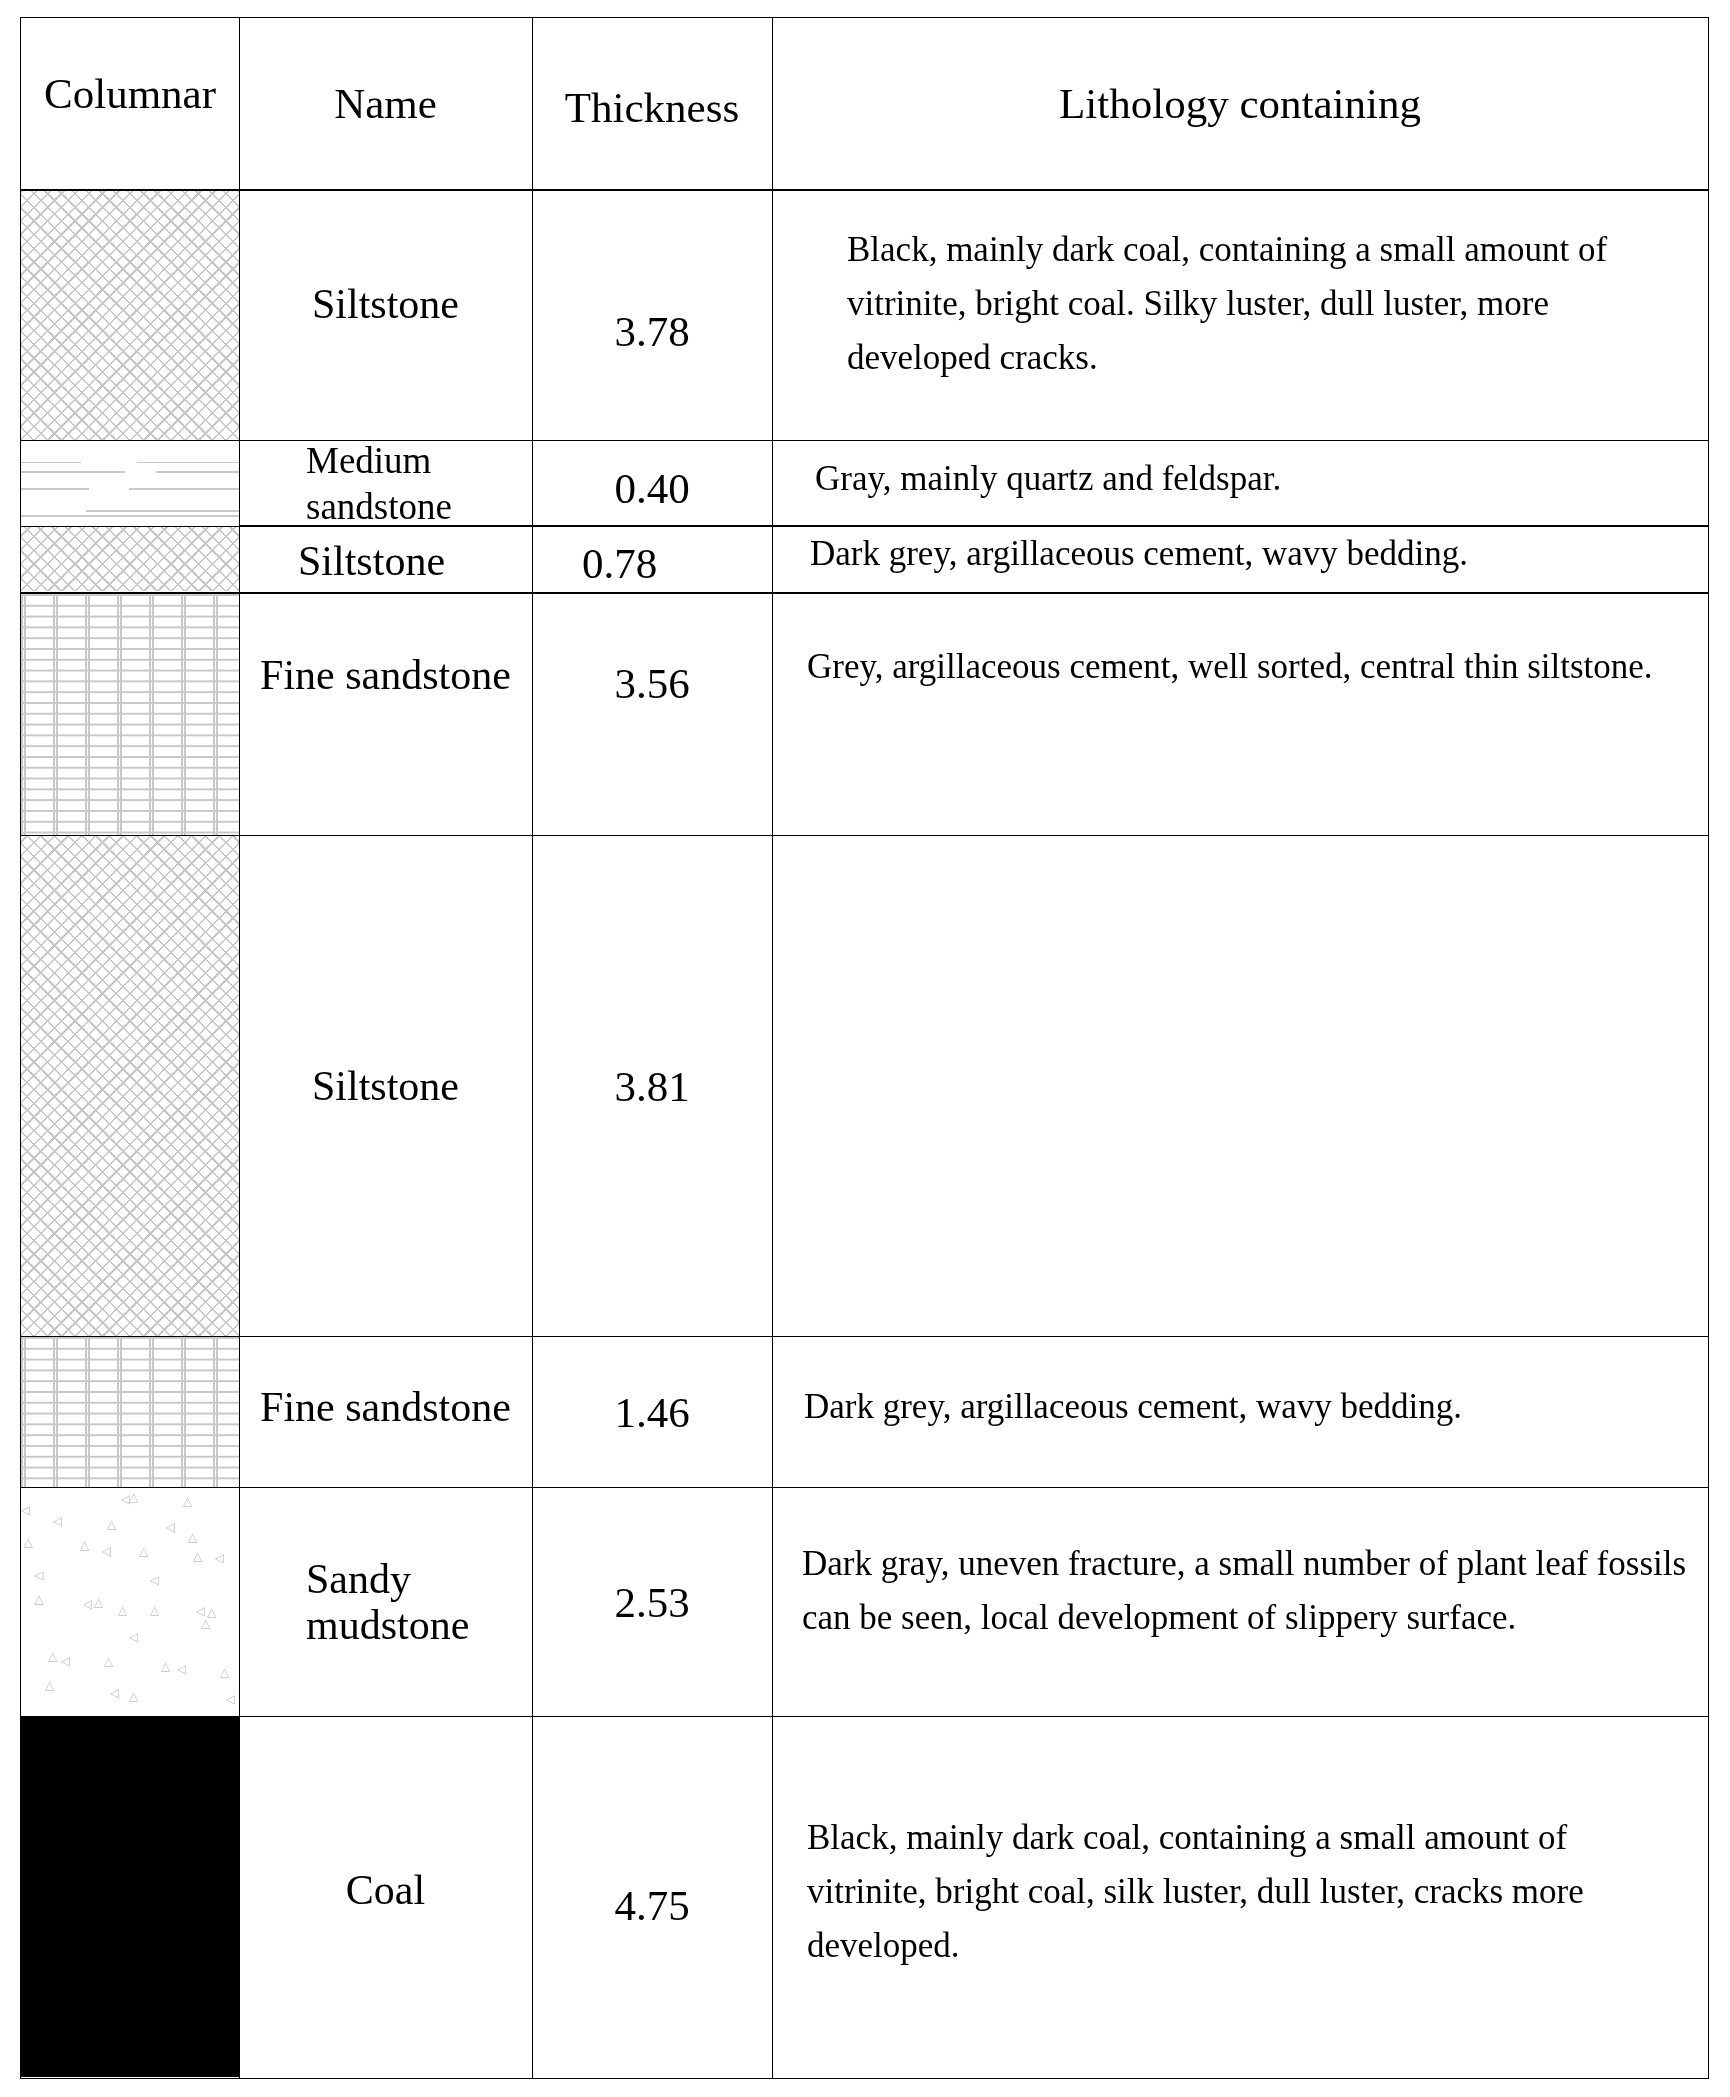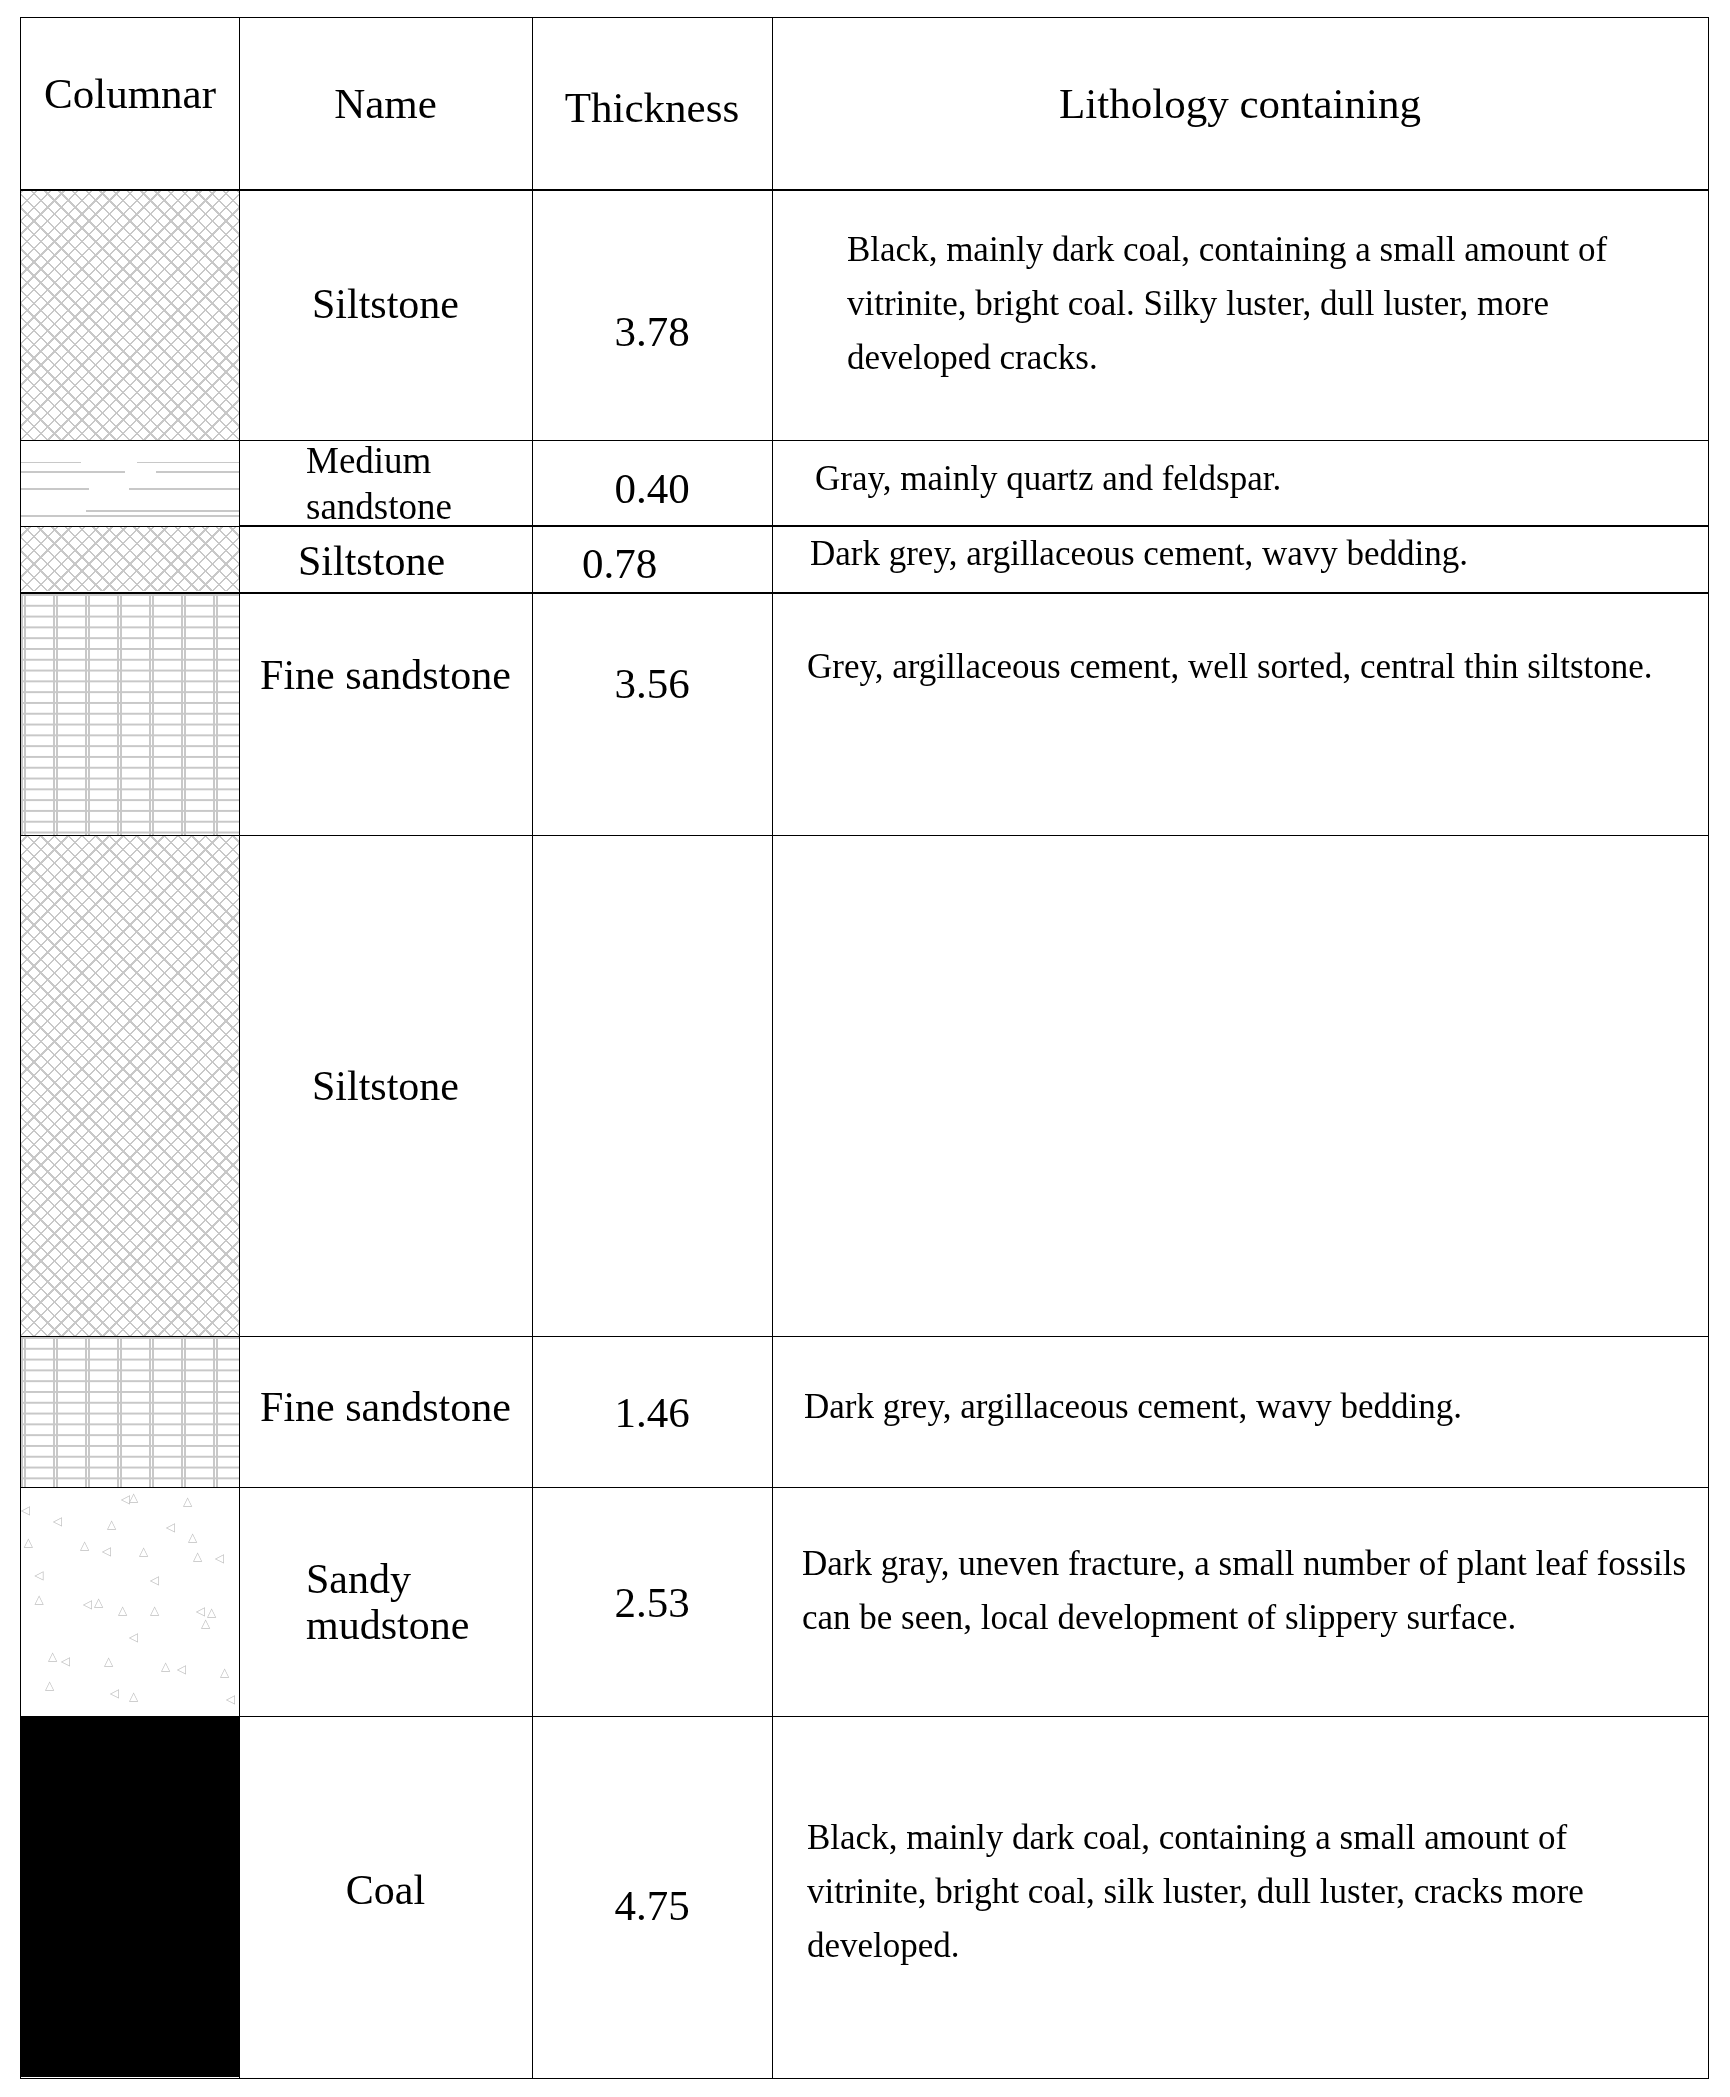--- a/index.html
+++ b/index.html
@@ -123,20 +123,21 @@
 
   <div class="cell name" style="left:218px;top:509px;width:293px;height:67px;justify-content:flex-start;padding-left:59px;">Siltstone</div>
   <div class="cell thick" style="left:511px;top:509px;width:240px;height:73px;justify-content:flex-start;padding-left:50px;">0.78</div>
   <div class="cell desc" style="left:751px;top:509px;width:936px;height:54px;padding-left:38px;">Dark grey, argillaceous cement, wavy bedding.</div>
 
   <div class="cell name" style="left:218px;top:576px;width:293px;height:162px;">Fine sandstone</div>
   <div class="cell thick" style="left:511px;top:576px;width:240px;height:178px;">3.56</div>
   <div class="cell desc" style="left:751px;top:576px;width:936px;height:145px;padding-left:35px;">Grey, argillaceous cement, well sorted, central thin siltstone.</div>
 
   <div class="cell name" style="left:218px;top:818px;width:293px;height:500px;">Siltstone</div>
+  <div class="cell thick" style="left:511px;top:818px;width:240px;height:500px;">3.81</div>
 
   <div class="cell name" style="left:218px;top:1319px;width:293px;height:140px;">Fine sandstone</div>
   <div class="cell thick" style="left:511px;top:1319px;width:240px;height:151px;">1.46</div>
   <div class="cell desc" style="left:751px;top:1319px;width:936px;height:140px;padding-left:32px;">Dark grey, argillaceous cement, wavy bedding.</div>
 
   <div class="cell name" style="left:218px;top:1470px;width:293px;height:228px;justify-content:flex-start;padding-left:67px;">Sandy mudstone</div>
   <div class="cell thick" style="left:511px;top:1470px;width:240px;height:228px;">2.53</div>
   <div class="cell desc" style="left:751px;top:1470px;width:936px;height:205px;padding-left:30px;">Dark gray, uneven fracture, a small number of plant leaf fossils can be seen, local development of slippery surface.</div>
 
   <div class="cell name" style="left:218px;top:1699px;width:293px;height:345px;">Coal</div>

